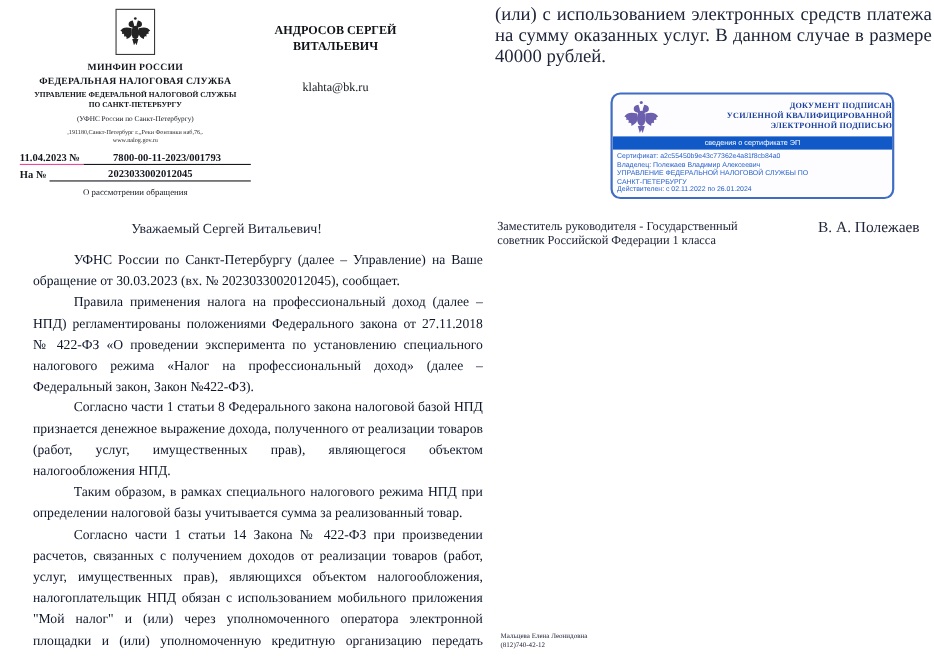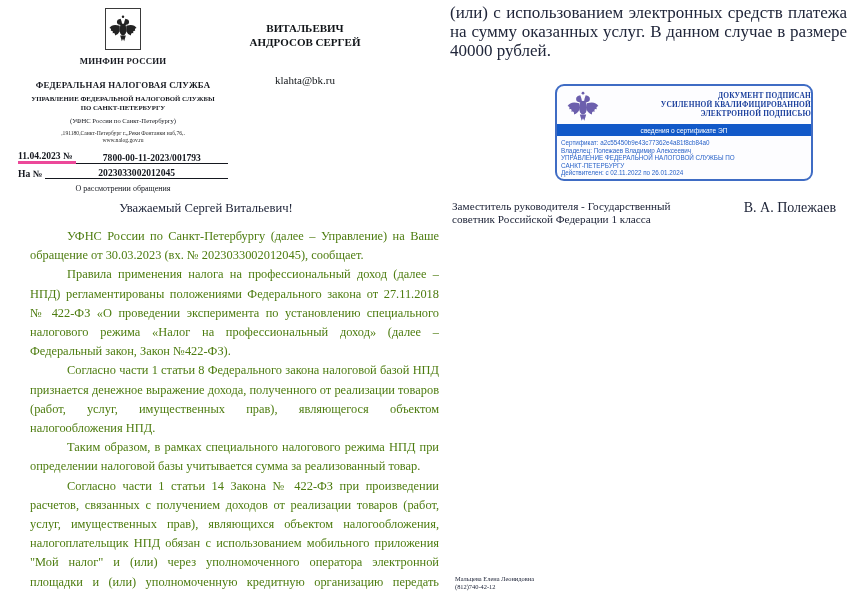--- a/index.html
+++ b/index.html
@@ -5,39 +5,39 @@
   html,body{margin:0;padding:0;background:#ffffff;}
   .sheet{
     position:relative;width:849px;height:596px;background:#ffffff;overflow:hidden;
     font-family:"Liberation Serif", serif;color:#232a3a;
   }
   
   .letterhead{position:absolute;left:18px;top:6px;width:210px;text-align:center;color:#15181f;}
   .emblem-box{width:34px;height:40px;border:1px solid #3a3a3a;margin:2px auto 6px auto;display:flex;align-items:center;justify-content:center;}
   .emblem-box svg{width:30px;height:36px;color:#232323;}
   .lh-ministry{font-size:8.8px;font-weight:600;letter-spacing:.2px;margin-top:2px;font-family:Liberation Serif, serif;}
-  .lh-service{font-size:8.8px;font-weight:600;letter-spacing:.2px;margin-top:14px;}
+  .lh-service{font-size:8.8px;font-weight:600;letter-spacing:.2px;margin-top:2px;}
   .lh-dept{font-size:6.8px;font-weight:700;margin-top:5px;line-height:8.5px;}
   .lh-short{font-size:6.6px;margin-top:5px;}
   .lh-addr{font-size:5.6px;margin-top:6px;line-height:7px;color:#2a2a2a;}
   .lh-web{font-size:5.6px;line-height:7px;color:#2a2a2a;}
   .ref-row{display:flex;align-items:flex-end;font-size:9.6px;font-weight:700;margin-top:6px;text-align:left;}
   .ref-row .lbl{white-space:nowrap;padding-right:3px;}
-  .ref-row .lbl.u{border-bottom:3px solid #ec4899;}
+  .ref-row .lbl.u{border-bottom:1px solid #ec4899;}
   .ref-row .num{flex:1;text-align:center;border-bottom:1px solid #15181f;padding-bottom:0px;}
   .ref-row.second{margin-top:3px;}
   .lh-subject{font-size:8px;margin-top:5px;}
   
   .recipient{position:absolute;left:230px;top:21px;width:150px;text-align:center;color:#101418;}
   .recipient .name{font-size:11px;font-weight:600;line-height:14px;}
   .recipient .email{font-size:11px;margin-top:25px;}
   
   .salutation{position:absolute;left:30px;top:201px;width:352px;text-align:center;font-size:12.6px;color:#20263a;}
   .body-col{position:absolute;left:30px;top:227px;width:409px;}
-  .body-col p{margin:0;font-size:12.4px;line-height:19.2px;text-align:justify;text-indent:37px;color:#4d7c0f;}
+  .body-col p{margin:0;font-size:12.4px;line-height:19.2px;text-align:justify;text-indent:37px;color:#0f172a;}
   
   .cont-par{position:absolute;left:450px;top:3px;width:397px;font-size:17px;line-height:19.2px;text-align:justify;color:#20263a;}
   
   .stamp{position:absolute;left:555px;top:84px;width:254px;height:93px;border:2px solid #3f6cc4;border-radius:9px;background:#fdfdff;overflow:hidden;}
   .stamp-eagle{position:absolute;left:5px;top:4px;width:42px;height:34px;color:#6c5fad;}
   .stamp-eagle svg{width:34px;height:34px;display:block;margin:0 auto;}
   .stamp-titles{margin-left:52px;margin-top:5px;text-align:right;font-weight:700;font-size:7.4px;line-height:9.2px;color:#1b3f9c;letter-spacing:.2px;}
   .stamp-bar{position:absolute;left:0;right:0;top:38px;height:12px;background:#1259c8;color:#ffffff;font-family:"Liberation Sans",sans-serif;font-size:6.6px;display:flex;align-items:center;justify-content:center;}
   .stamp-details{position:absolute;left:4px;top:53px;right:4px;font-family:"Liberation Sans",sans-serif;font-size:6.3px;line-height:7.6px;color:#2a63c8;text-align:left;}
   
@@ -79,22 +79,22 @@
     </div>
     <div class="ref-row second">
       <span class="lbl">На №</span>
       <span class="num">2023033002012045</span>
     </div>
     <div class="lh-subject">О рассмотрении обращения</div>
   </div>
 
   <div class="recipient">
     <div class="name">
+      <div>АНДРОСОВ СЕРГЕЙ</div>
       <div>ВИТАЛЬЕВИЧ</div>
-      <div>АНДРОСОВ СЕРГЕЙ</div>
     </div>
     <div class="email">klahta@bk.ru</div>
   </div>
 
   <div class="salutation">Уважаемый  Сергей Витальевич!</div>
   <div class="body-col">
     <p>УФНС России по Санкт-Петербургу (далее – Управление) на Ваше обращение от 30.03.2023 (вх. № 2023033002012045), сообщает.</p>
     <p>Правила применения налога на профессиональный доход (далее – НПД) регламентированы положениями Федерального закона от 27.11.2018 № 422-ФЗ «О проведении эксперимента по установлению специального налогового режима «Налог на профессиональный доход» (далее – Федеральный закон, Закон №422-ФЗ).</p>
     <p>Согласно части 1 статьи 8 Федерального закона налоговой базой НПД признается денежное выражение дохода, полученного от реализации товаров (работ, услуг, имущественных прав), являющегося объектом налогообложения НПД.</p>
     <p>Таким образом, в рамках специального налогового режима НПД при определении налоговой базы учитывается сумма за реализованный товар.</p>

